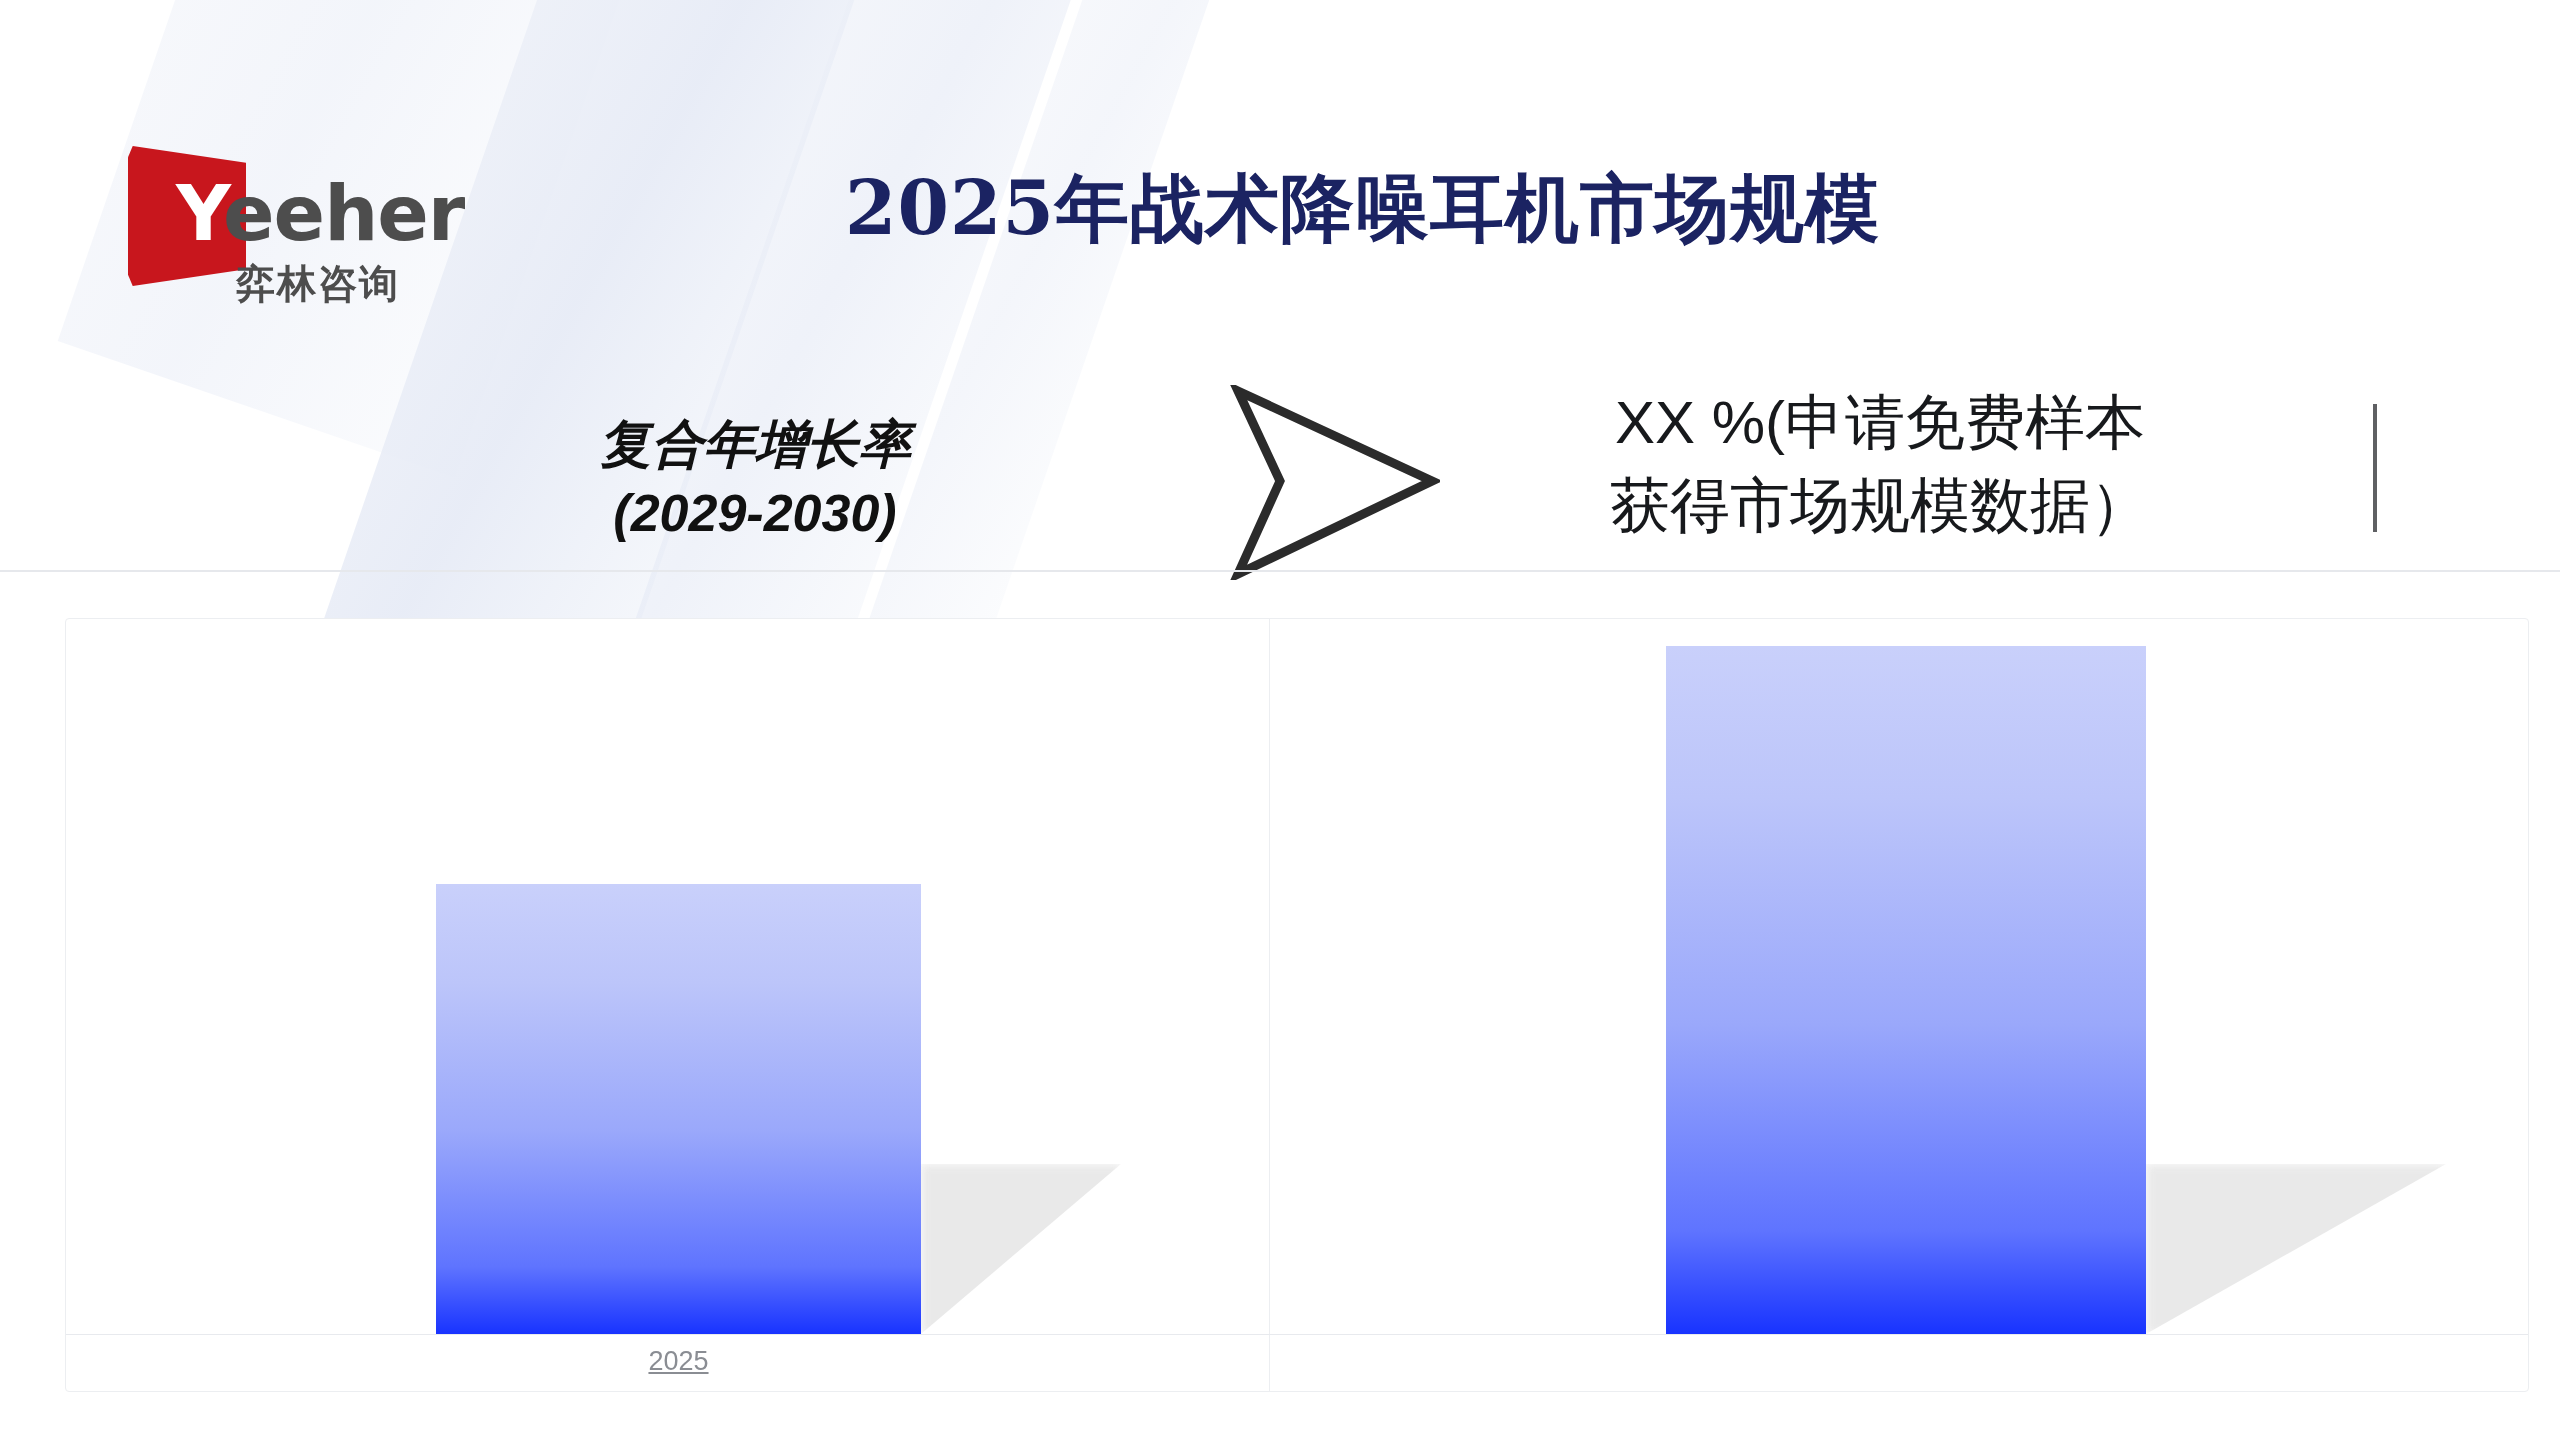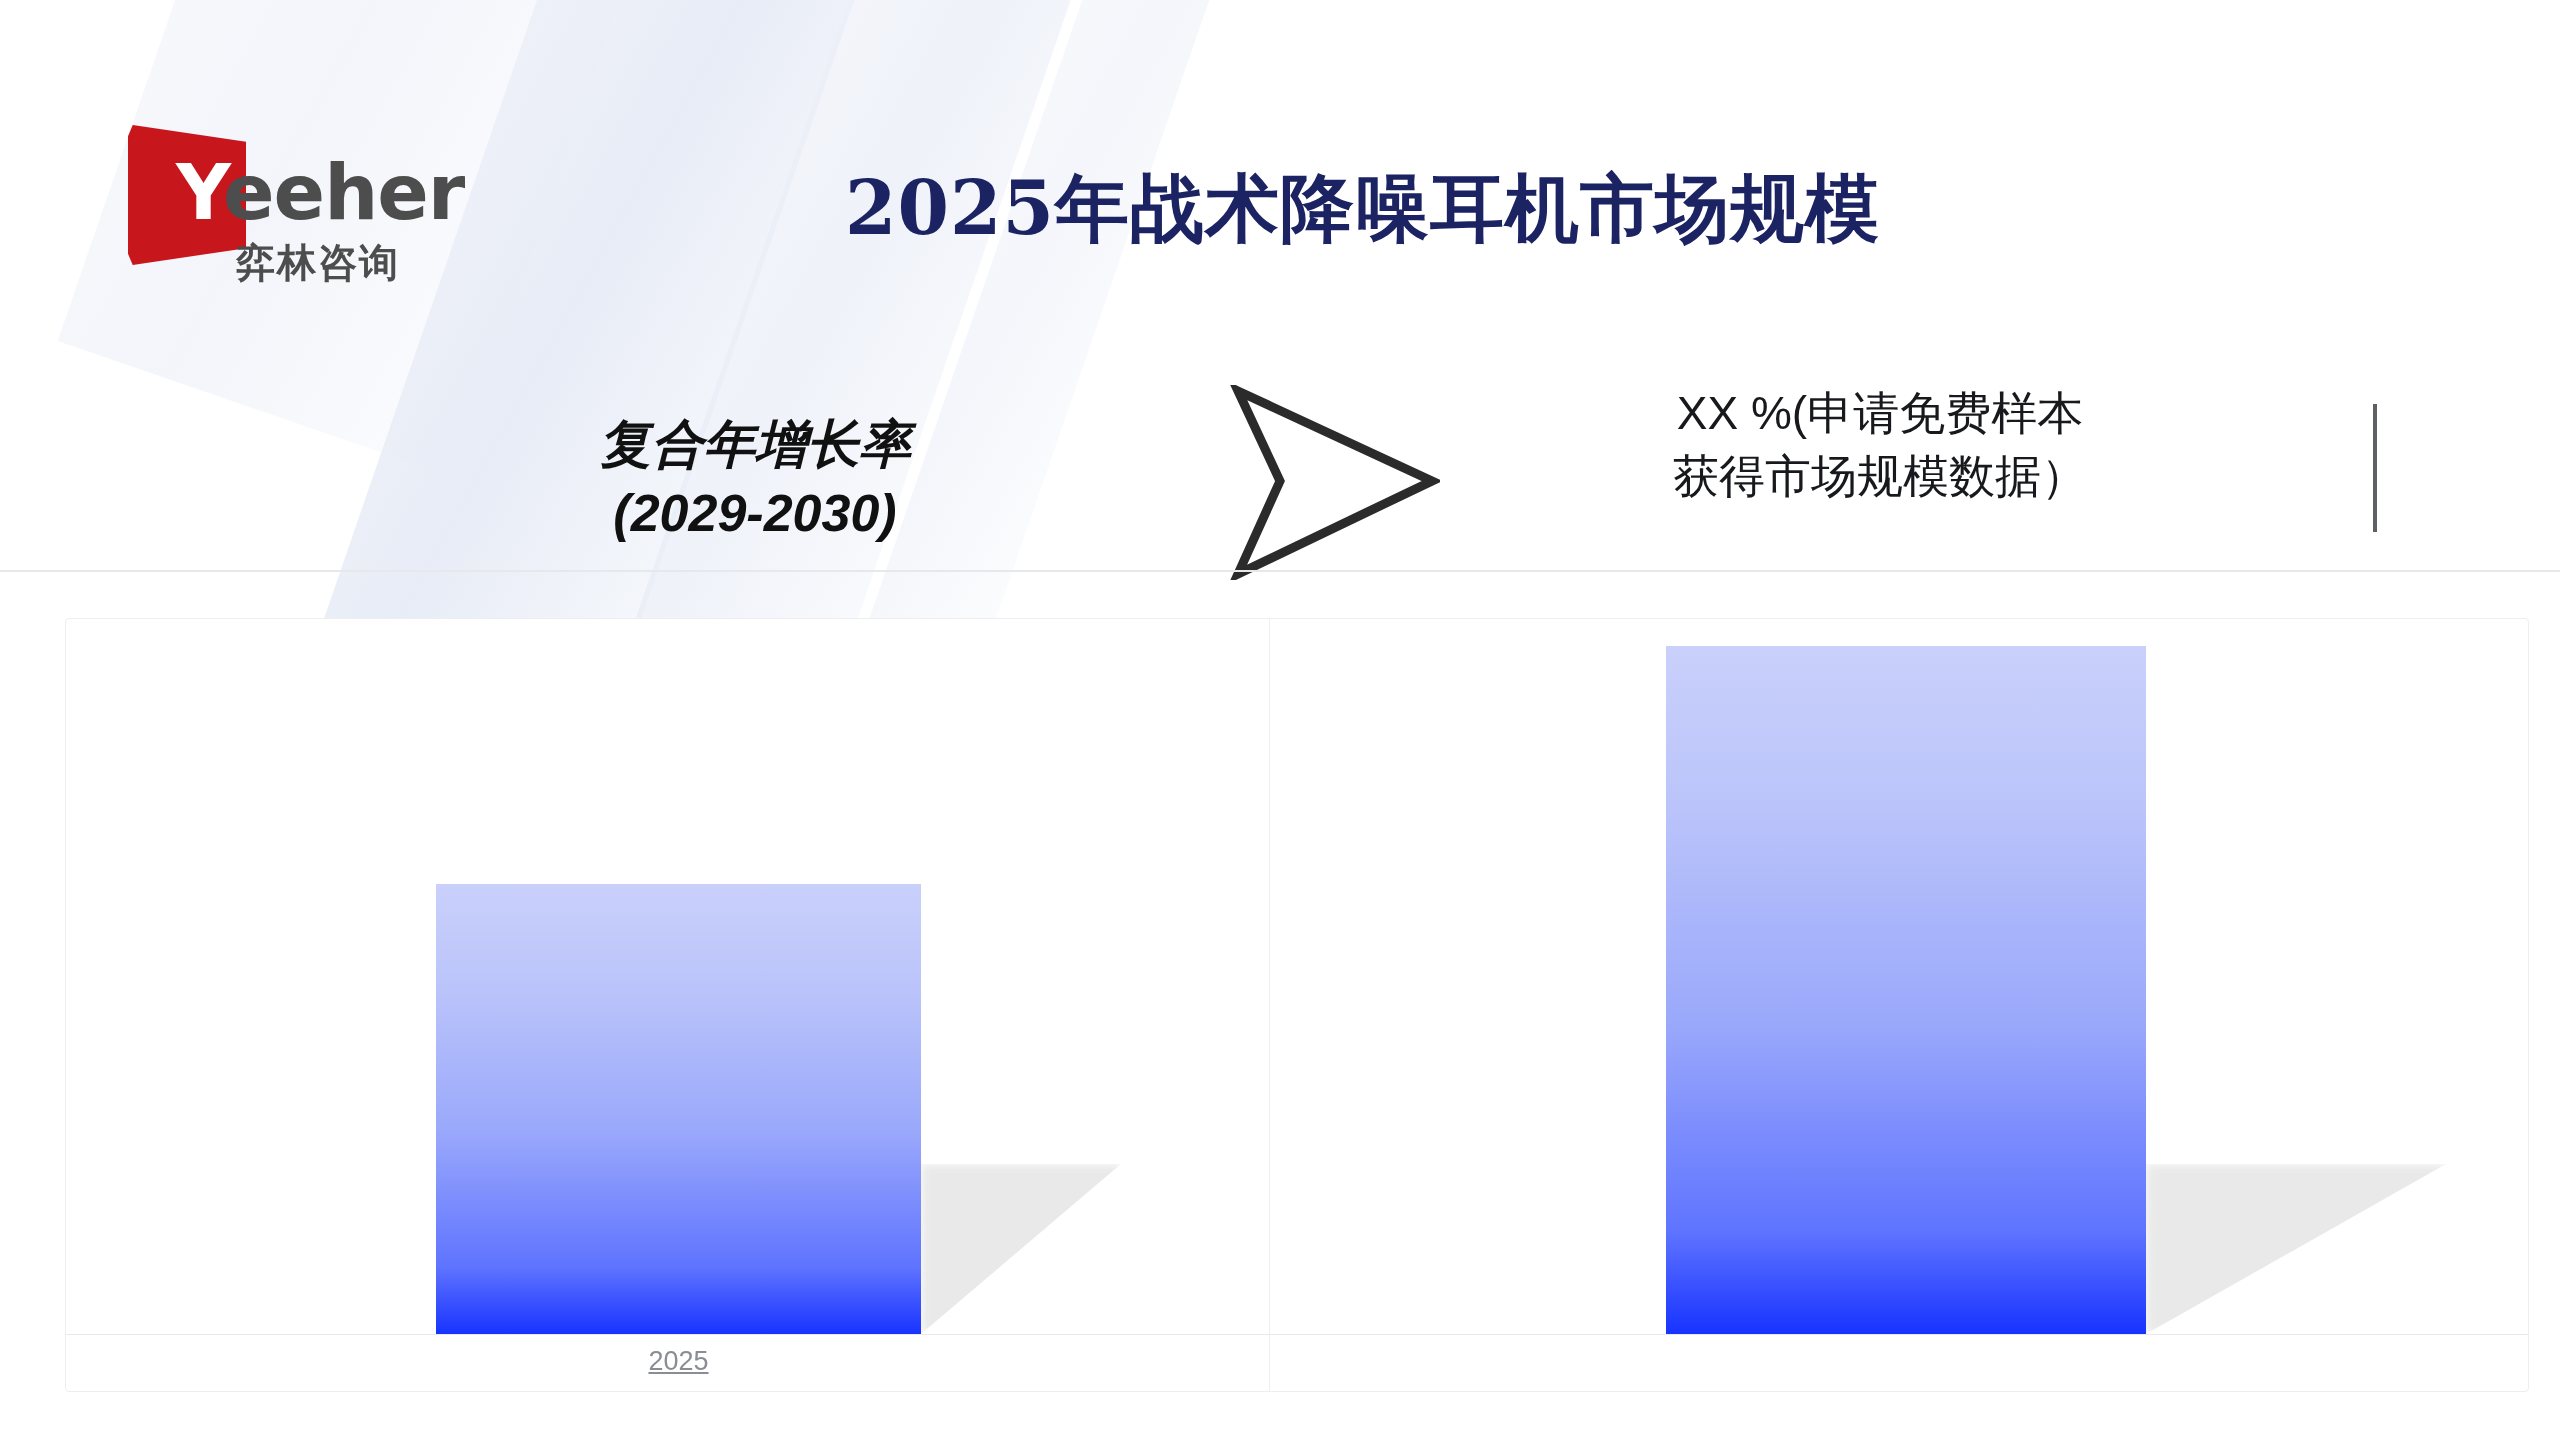--- a/index.html
+++ b/index.html
@@ -15,21 +15,21 @@
   #bg-decor{position:absolute;inset:0;overflow:hidden;z-index:0;pointer-events:none;}
   .swoosh{position:absolute;background:linear-gradient(100deg,#eef1f8 0%,#e4e9f5 45%,#f7f9fc 100%);}
   .sw1{width:300px;height:1250px;left:420px;top:-260px;transform:rotate(19deg);opacity:.85;
        border-radius:0 0 180px 120px;}
   .sw2{width:210px;height:1150px;left:760px;top:-300px;transform:rotate(19deg);opacity:.6;
        border-radius:0 0 140px 100px;}
   .sw3{width:120px;height:1000px;left:1010px;top:-280px;transform:rotate(19deg);opacity:.42;}
   .sw4{width:420px;height:760px;left:170px;top:-330px;transform:rotate(19deg);opacity:.45;}
 
   
-  #logo{position:absolute;left:128px;top:115px;width:360px;height:190px;z-index:5;}
+  #logo{position:absolute;left:128px;top:136px;width:360px;height:190px;z-index:5;}
   .logo-badge{
     position:absolute;left:0;top:10px;width:118px;height:140px;background:#c8161d;
     clip-path:polygon(4% 0%, 100% 12%, 100% 88%, 4% 100%, 0% 92%, 0% 8%);
     border-radius:4px;
   }
   .logo-word{
     position:absolute;left:48px;top:40px;
     font-size:76px;font-weight:700;letter-spacing:-1px;line-height:1;
     font-family:"DejaVu Sans",sans-serif;
     color:#4d4d4d;
@@ -59,21 +59,21 @@
     font-size:52px;font-weight:700;color:#111111;
     z-index:6;
   }
   #cagr-label .ln{display:block;white-space:nowrap;font-style:italic;}
 
   #arrow-icon{position:absolute;left:1230px;top:385px;width:210px;height:195px;z-index:6;}
 
   #cagr-value{
     position:absolute;left:1600px;top:382px;width:560px;
     text-align:center;line-height:1.38;
-    font-size:46px;font-weight:400;color:#17191c;
+    font-size:60px;font-weight:400;color:#17191c;
     z-index:6;
   }
   #cagr-value .ln{display:block;white-space:nowrap;}
 
   #right-rule{position:absolute;left:2373px;top:404px;width:4px;height:128px;
               background:#5f6063;z-index:6;}
 
   #header-sep{position:absolute;left:0;top:570px;width:2560px;height:2px;
               background:#e6e8ec;z-index:6;}
 

